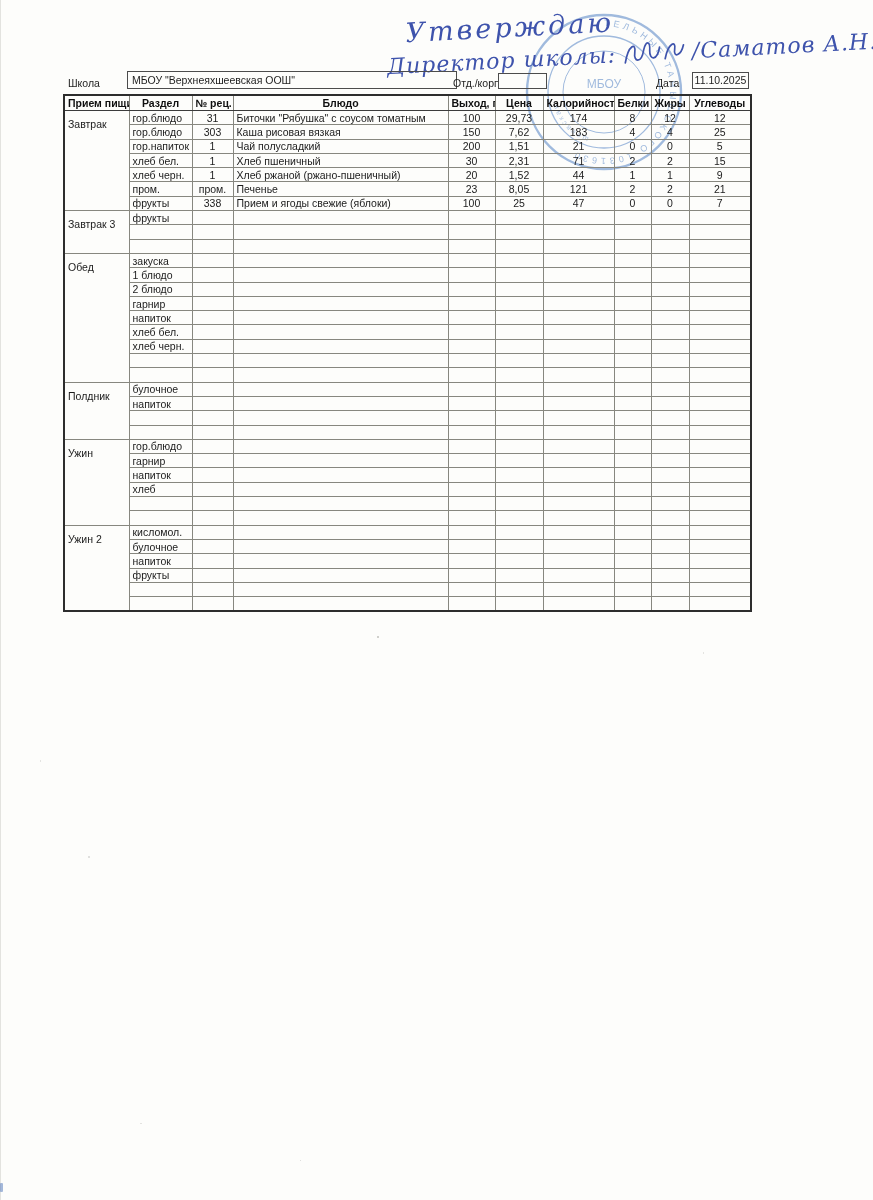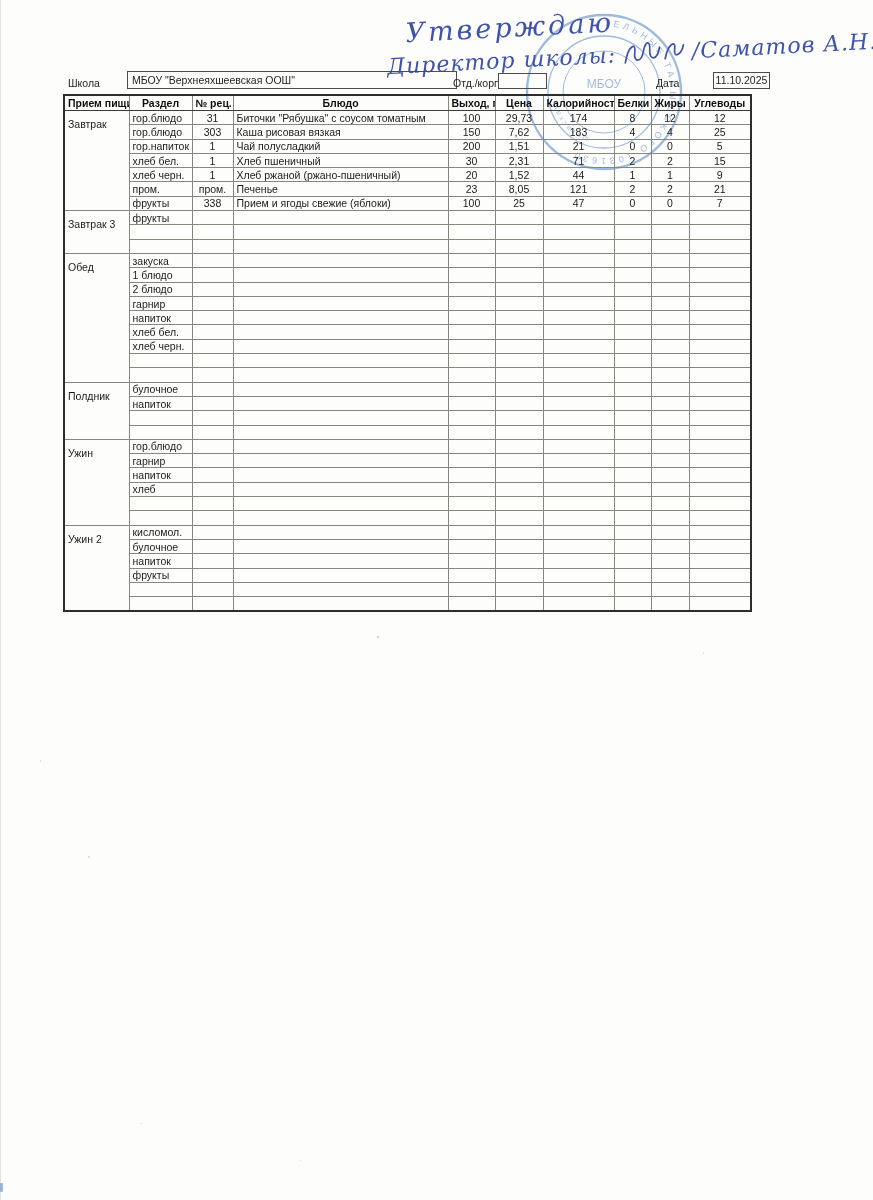--- a/index.html
+++ b/index.html
@@ -10,21 +10,21 @@
   }
   
   .flabel { position:absolute; font-size:10.5px; color:#1d1d1d; white-space:nowrap; }
   .fbox { position:absolute; border:1px solid #4c4c4c; font-size:10.5px; color:#1d1d1d;
           background:transparent; white-space:nowrap; overflow:hidden; }
   #school-label { left:68px;  top:77px; }
   #school-box   { left:127px; top:71px; width:324px; height:16px; line-height:16px; padding-left:4px; }
   #dept-label   { left:453px; top:77px; }
   #dept-box     { left:498px; top:73px; width:47px; height:14px; }
   #date-label   { left:656px; top:77px;text-align:right; }
-  #date-box     { left:692px; top:72px; width:55px; height:15px; line-height:15px; text-align:center;margin-left:21px; }
+  #date-box     { left:692px; top:72px; width:55px; height:15px; line-height:15px; text-align:center; }
 
   
   #menu {
     position:absolute; left:63px; top:94px; width:687px;
     border-collapse:collapse; table-layout:fixed;
     font-size:10.5px; color:#1b1b1b;
     border:2px solid #2d2d2d;
   }
   #menu th, #menu td {
     border:1px solid #87877f; padding:0 3px; height:13.3px; line-height:12px;

